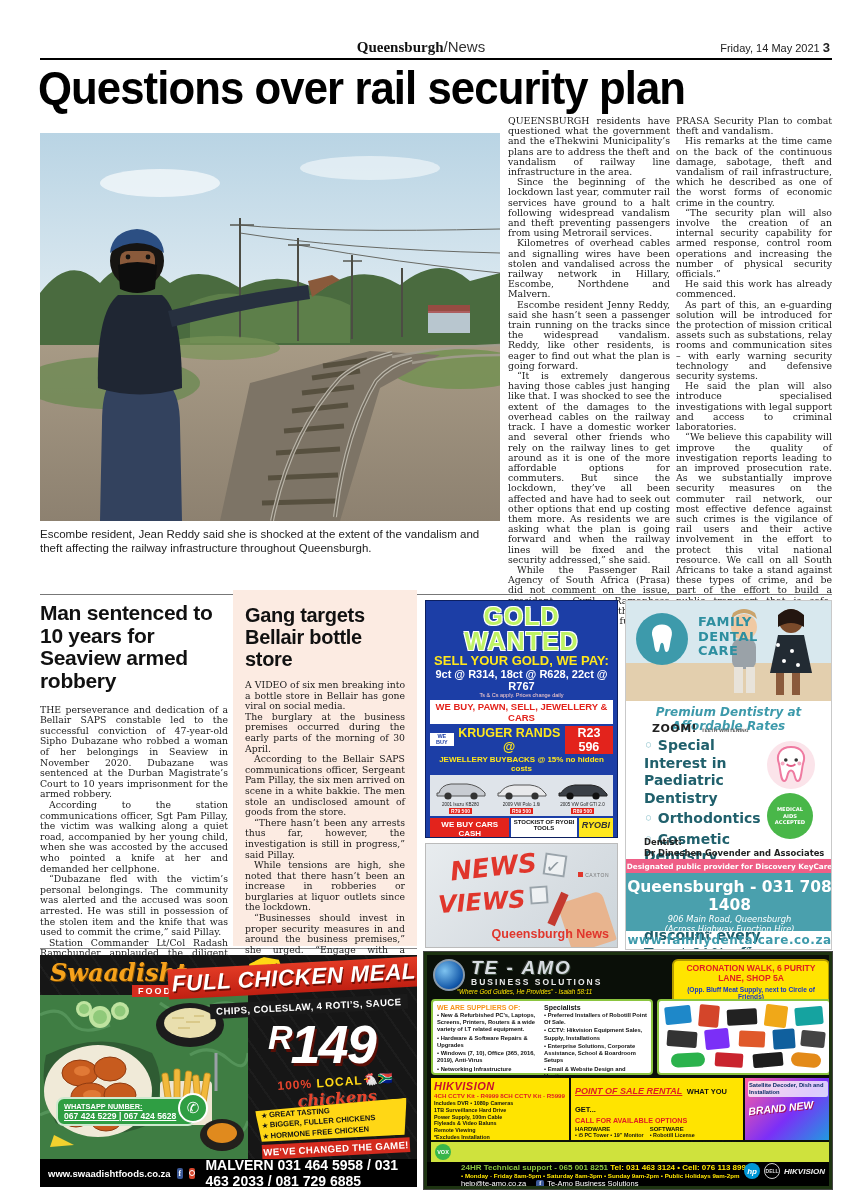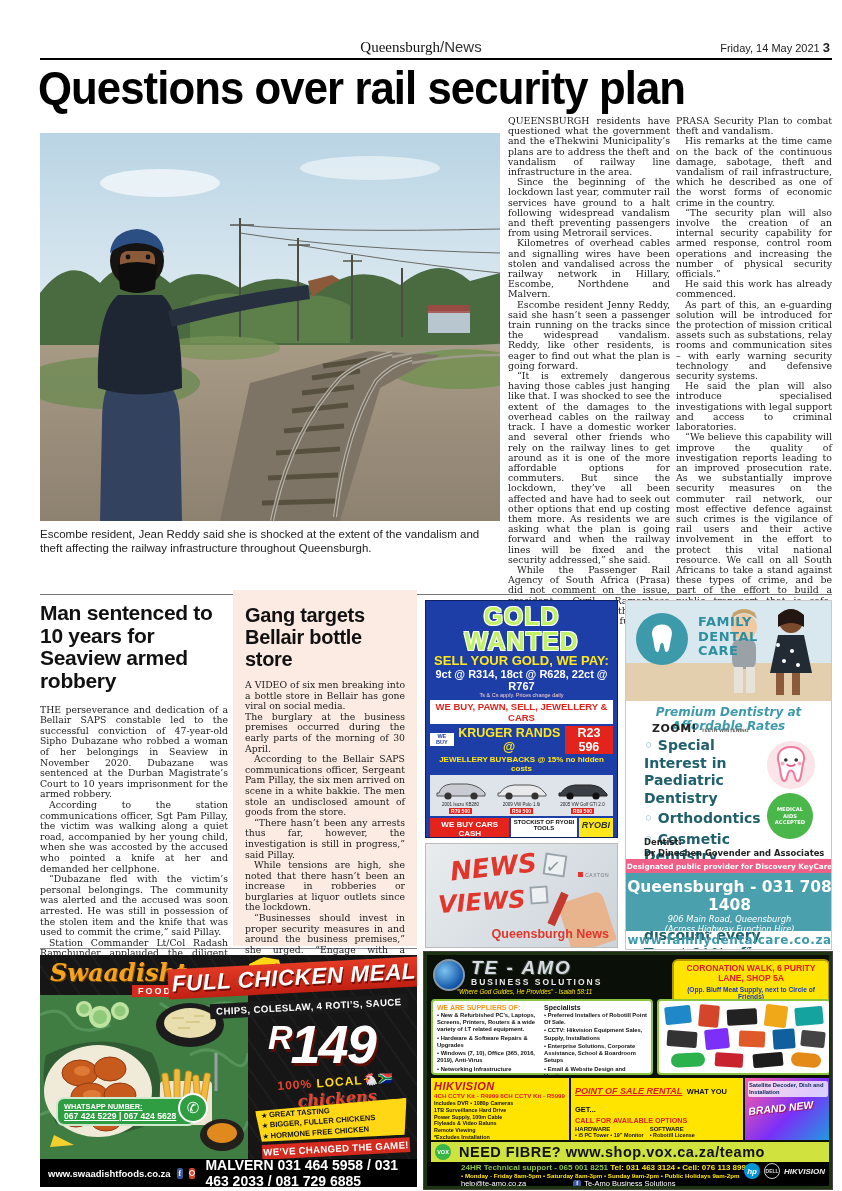--- a/index.html
+++ b/index.html
@@ -2,21 +2,21 @@
 <html><head>
 <meta charset="utf-8">
 <style>
   * { margin:0; padding:0; box-sizing:border-box; }
   html,body { width:842px; height:1191px; background:#fff; font-family:"Liberation Sans",sans-serif; color:#111; }
   .page { position:relative; width:842px; height:1191px; overflow:hidden; background:#fff; }
   .abs { position:absolute; }
 
   
   .masthead-center { top:38px; left:0; width:842px; text-align:center; font-size:15px; }
-  .masthead-bold { font-family:"Liberation Serif",serif; font-weight:normal; }
+  .masthead-bold { font-family:"Liberation Serif",serif; font-weight:bold; }
   .masthead-light { font-family:"Liberation Sans",sans-serif; color:#333; }
   .masthead-date { top:40px; right:12px; font-size:11px; color:#222; }
   .masthead-date b { font-size:13px; }
   .rule-top { top:58px; left:40px; width:792px; border-top:2px solid #000; }
 
   
   .headline { top:60px; left:38px; width:760px; font-size:47px; font-weight:bold; letter-spacing:-1px; transform:scaleX(.93); transform-origin:left; color:#000; }
 
   
   .lead-photo { top:133px; left:40px; width:460px; height:388px; background:#bcd3e2; }
@@ -525,29 +525,28 @@
           </ul>
         </div>
       </div>
     </div>
     <div class="tm-sat">
       <div class="s1">Satellite Decoder, Dish and Installation</div>
       <div class="s2">BRAND NEW</div>
     </div>
     <div class="tm-fibre">
       <span class="tm-vox">VOX</span>
-      <span class="txt">NEED FIBRE? www.shop.vox.ca.za/teamo</span>
     </div>
     <div class="tm-greendot"></div>
     <div class="tm-contact">
       <div class="tm-c1"><span class="grn">24HR Technical support - 065 001 8251</span> <span class="yel">Tel: 031 463 3124 • Cell: 076 113 8995</span></div>
       <div class="tm-c2">• Monday - Friday 8am-5pm • Saturday 8am-3pm • Sunday 9am-2pm • Public Holidays 9am-2pm</div>
       <div class="tm-c3">
         <span>help@te-amo.co.za</span>
-        <span style="display:flex;gap:3px;align-items:center;margin-left:37px;">
+        <span style="display:flex;gap:3px;align-items:center;">
             <span class="fb">f</span>
             <span>Te-Amo Business Solutions</span>
           </span>
       </div>
     </div>
     <div class="tm-brandlogos">
       <span class="tm-hp">hp</span>
       <span class="tm-dell">DELL</span>
       <span class="tm-hikw">HIKVISION</span>
     </div>

